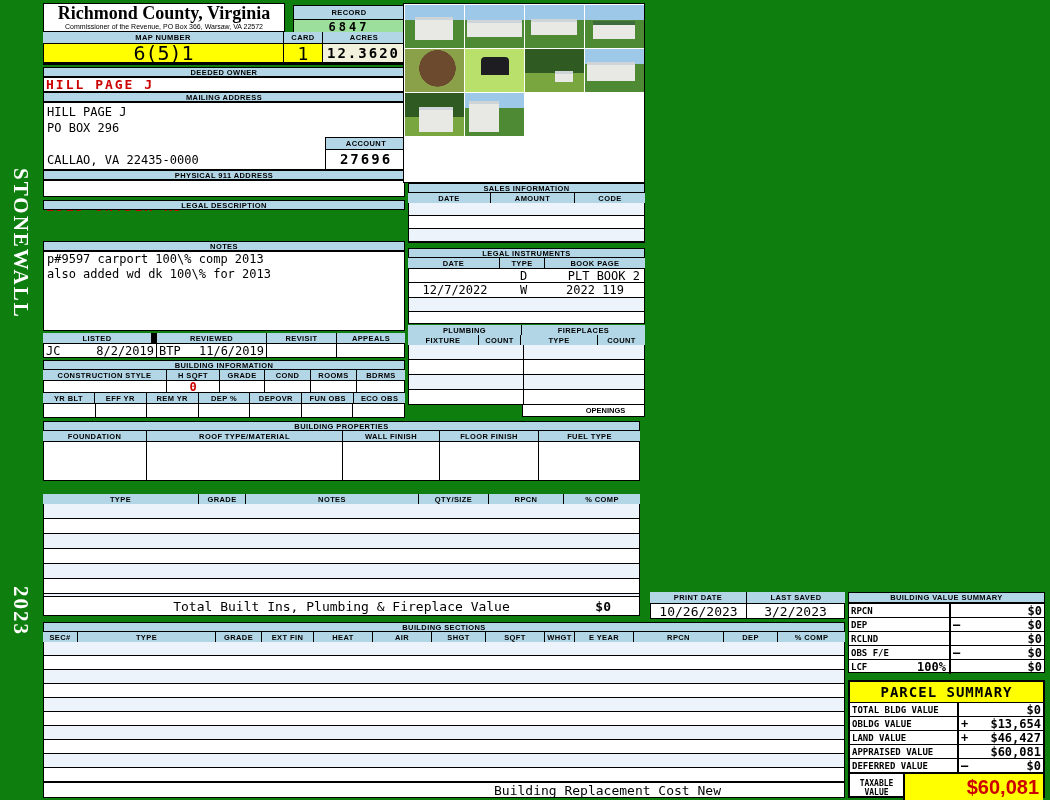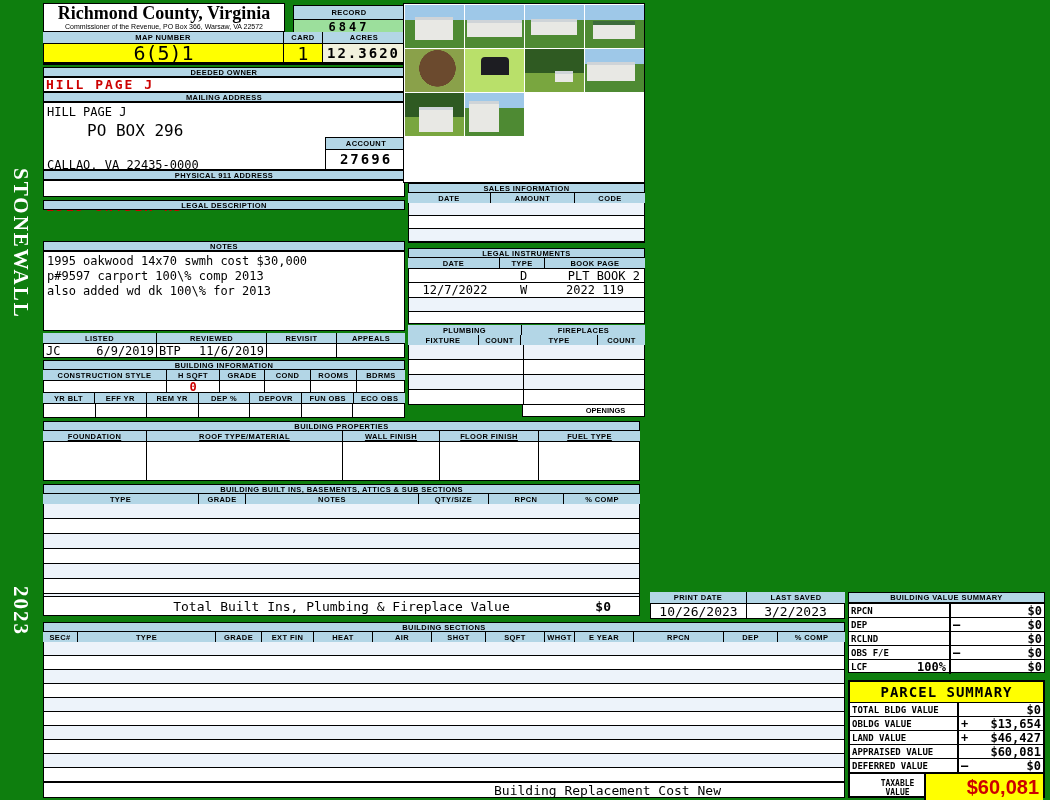--- a/index.html
+++ b/index.html
@@ -60,50 +60,49 @@
   </div>
 
   <div class="abs hdr" style="left:43px;top:67px;width:362px;height:10px;">DEEDED OWNER</div>
   <div class="abs box" style="left:43px;top:77px;width:362px;height:15px;display:flex;align-items:center;">
     <span class="red" style="font:bold 13px 'DejaVu Sans Mono',monospace;letter-spacing:2px;padding-left:2px;">HILL PAGE J</span>
   </div>
 
   <div class="abs hdr" style="left:43px;top:92px;width:362px;height:10px;">MAILING ADDRESS</div>
   <div class="abs box" style="left:43px;top:102px;width:362px;height:68px;">
     <div class="mono" style="font-size:12px;padding:2px 0 0 3px;">HILL PAGE J</div>
-    <div class="mono" style="font-size:16px;padding:2px 0 0 3px;margin-left:40px;">PO BOX 296</div>
+    <div class="mono" style="font-size:12px;padding:2px 0 0 3px;">PO BOX 296</div>
     <div class="mono" style="font-size:12px;padding:18px 0 0 3px;">CALLAO, VA 22435-0000</div>
     <div class="hdr" style="position:absolute;left:281px;top:34px;width:80px;height:11px;">ACCOUNT</div>
     <div style="position:absolute;left:281px;top:45px;width:80px;height:21px;border:1px solid #000;border-top:none;display:flex;align-items:center;justify-content:center;font:bold 14px 'DejaVu Sans Mono',monospace;letter-spacing:2px;">27696</div>
   </div>
 
   <div class="abs hdr" style="left:43px;top:170px;width:362px;height:10px;">PHYSICAL 911 ADDRESS</div>
   <div class="abs box" style="left:43px;top:180px;width:362px;height:17px;display:flex;align-items:center;">
     <span class="red" style="font:bold 13px 'DejaVu Sans Mono',monospace;letter-spacing:2px;padding-left:2px;margin-top:36px;">1315 SNYDER RD</span>
   </div>
 
   <div class="abs hdr" style="left:43px;top:200px;width:362px;height:10px;">LEGAL DESCRIPTION</div>
 
   <div class="abs hdr" style="left:43px;top:241px;width:362px;height:10px;">NOTES</div>
   <div class="abs box" style="left:43px;top:251px;width:362px;height:80px;">
-    <div class="mono" style="font-size:12px;line-height:15px;padding:2px 0 0 3px;">1995 oakwood 14x70 swmh cost $30,000</div>
     <div class="mono" style="font-size:12px;line-height:15px;padding-left:3px;">p#9597 carport 100\% comp 2013</div>
     <div class="mono" style="font-size:12px;line-height:15px;padding-left:3px;">also added wd dk 100\% for 2013</div>
   </div>
 
   <div class="abs cells" style="left:43px;top:333px;width:362px;height:10px;">
-    <div class="hdr" style="flex:0 0 114px;border:none;border-right:1px solid #000000;">LISTED</div>
+    <div class="hdr" style="flex:0 0 114px;border:none;border-right:6px solid #000000;">LISTED</div>
     <div class="hdr" style="flex:0 0 110px;border:none;border-right:1px solid #000;">REVIEWED</div>
     <div class="hdr" style="flex:0 0 70px;border:none;border-right:1px solid #000;">REVISIT</div>
     <div class="hdr" style="flex:1;border:none;">APPEALS</div>
   </div>
   <div class="abs cells box" style="left:43px;top:343px;width:362px;height:15px;">
     <div style="flex:0 0 113px;justify-content:space-between;font:12px 'DejaVu Sans Mono',monospace;padding:0 2px;">
       <span>JC</span>
-        <span>6/9/2019</span>
+        <span>8/2/2019</span>
     </div>
     <div style="flex:0 0 110px;justify-content:space-between;font:12px 'DejaVu Sans Mono',monospace;padding:0 2px;">
       <span>BTP</span>
         <span>11/6/2019</span>
     </div>
     <div style="flex:0 0 70px;"></div>
     <div style="flex:1;"></div>
   </div>
 
   <div class="abs hdr" style="left:43px;top:360px;width:362px;height:10px;">BUILDING INFORMATION</div>
@@ -136,36 +135,35 @@
     <div style="flex:1;"></div>
       <div style="flex:1;"></div>
       <div style="flex:1;"></div>
       <div style="flex:1;"></div>
       <div style="flex:1;"></div>
       <div style="flex:1;"></div>
       <div style="flex:1;border-right:none;"></div>
   </div>
 
   <div class="abs hdr" style="left:43px;top:421px;width:597px;height:10px;">BUILDING PROPERTIES</div>
-  <div class="abs cells" style="left:43px;top:431px;width:597px;height:10px;text-decoration:underline;">
+  <div class="abs cells" style="left:43px;top:431px;width:597px;height:10px;">
     <div class="hdr" style="flex:0 0 104px;border:none;border-right:1px solid #000;">FOUNDATION</div>
     <div class="hdr" style="flex:0 0 196px;border:none;border-right:1px solid #000;">ROOF TYPE/MATERIAL</div>
     <div class="hdr" style="flex:0 0 97px;border:none;border-right:1px solid #000;">WALL FINISH</div>
     <div class="hdr" style="flex:0 0 99px;border:none;border-right:1px solid #000;">FLOOR FINISH</div>
     <div class="hdr" style="flex:1;border:none;">FUEL TYPE</div>
   </div>
   <div class="abs cells box" style="left:43px;top:441px;width:597px;height:40px;">
     <div style="flex:0 0 103px;"></div>
       <div style="flex:0 0 196px;"></div>
       <div style="flex:0 0 97px;"></div>
       <div style="flex:0 0 99px;"></div>
       <div style="flex:1;border-right:none;"></div>
   </div>
 
-  <div class="abs hdr" style="left:43px;top:484px;width:597px;height:10px;">BUILDING BUILT INS, BASEMENTS, ATTICS &amp; SUB SECTIONS</div>
   <div class="abs cells" style="left:43px;top:494px;width:597px;height:10px;">
     <div class="hdr" style="flex:0 0 156px;border:none;border-right:1px solid #000;">TYPE</div>
     <div class="hdr" style="flex:0 0 47px;border:none;border-right:1px solid #000;">GRADE</div>
     <div class="hdr" style="flex:0 0 173px;border:none;border-right:1px solid #000;">NOTES</div>
     <div class="hdr" style="flex:0 0 70px;border:none;border-right:1px solid #000;">QTY/SIZE</div>
     <div class="hdr" style="flex:0 0 75px;border:none;border-right:1px solid #000;">RPCN</div>
     <div class="hdr" style="flex:1;border:none;">% COMP</div>
   </div>
   <div class="abs stripe15" style="left:43px;top:504px;width:597px;height:92px;border-left:1px solid #000;border-right:1px solid #000;"></div>
   <div class="abs box" style="left:43px;top:596px;width:597px;height:20px;display:flex;align-items:center;justify-content:center;">
@@ -378,18 +376,18 @@
     <div class="vrow" style="height:13px;border-bottom:2px solid #000;">
       <div class="vlabel" style="flex-basis:105px;">
           <span>DEFERRED VALUE</span>
         </div>
       <div class="vval">
           <span>–</span>
           <span>$0</span>
         </div>
     </div>
     <div style="display:flex;height:27px;">
-      <div style="flex:0 0 53px;border-right:2px solid #000;display:flex;align-items:center;justify-content:center;text-align:center;font:bold 8px 'DejaVu Sans Mono',monospace;line-height:9px;padding-left:21px;">TAXABLE VALUE</div>
+      <div style="flex:0 0 53px;border-right:2px solid #000;display:flex;align-items:center;justify-content:center;text-align:center;font:bold 8px 'DejaVu Sans Mono',monospace;line-height:9px;">TAXABLE VALUE</div>
       <div style="flex:1;background:#ffff00;display:flex;align-items:center;justify-content:flex-end;padding-right:4px;font:bold 20px 'Liberation Sans',sans-serif;color:#c00;">$60,081</div>
     </div>
   </div>
 
 </div>
 
 </body></html>

